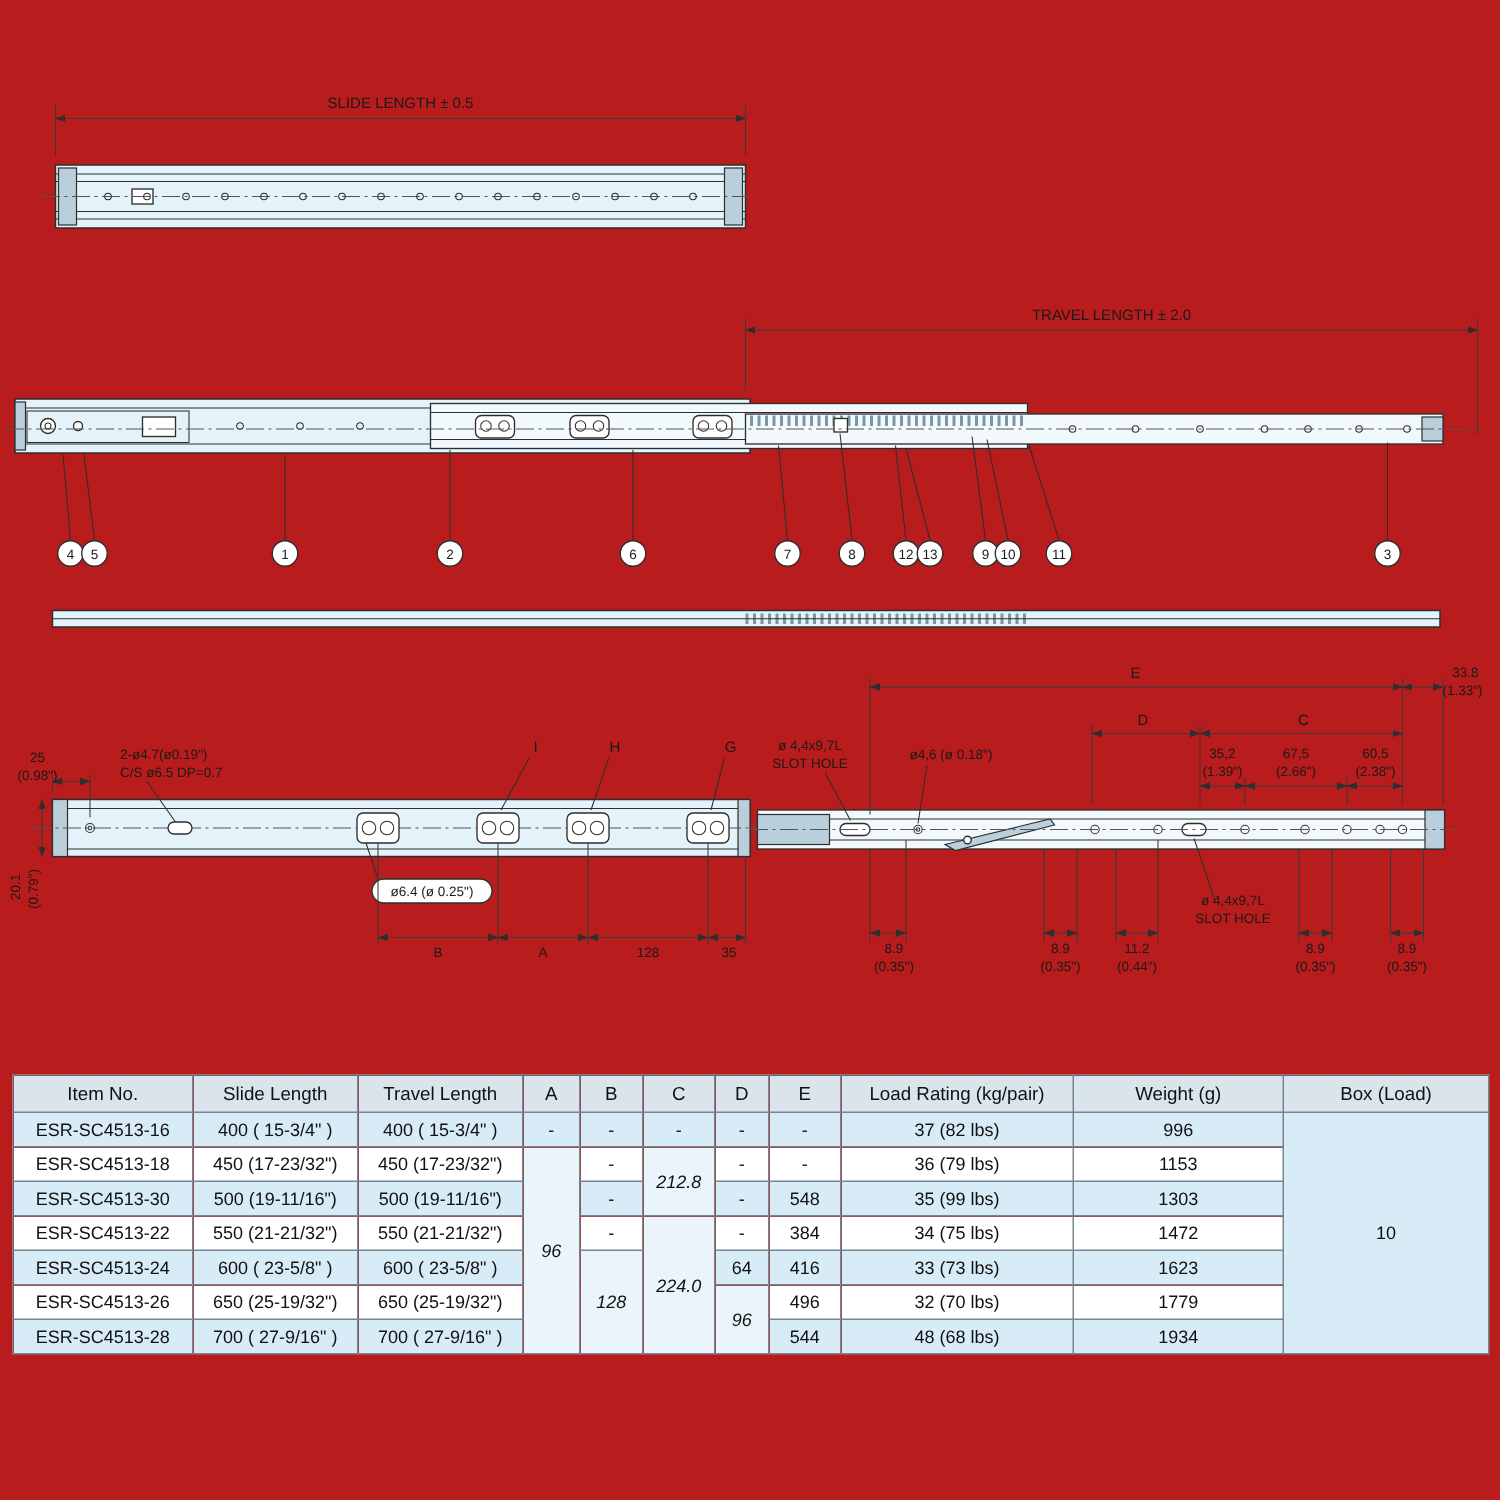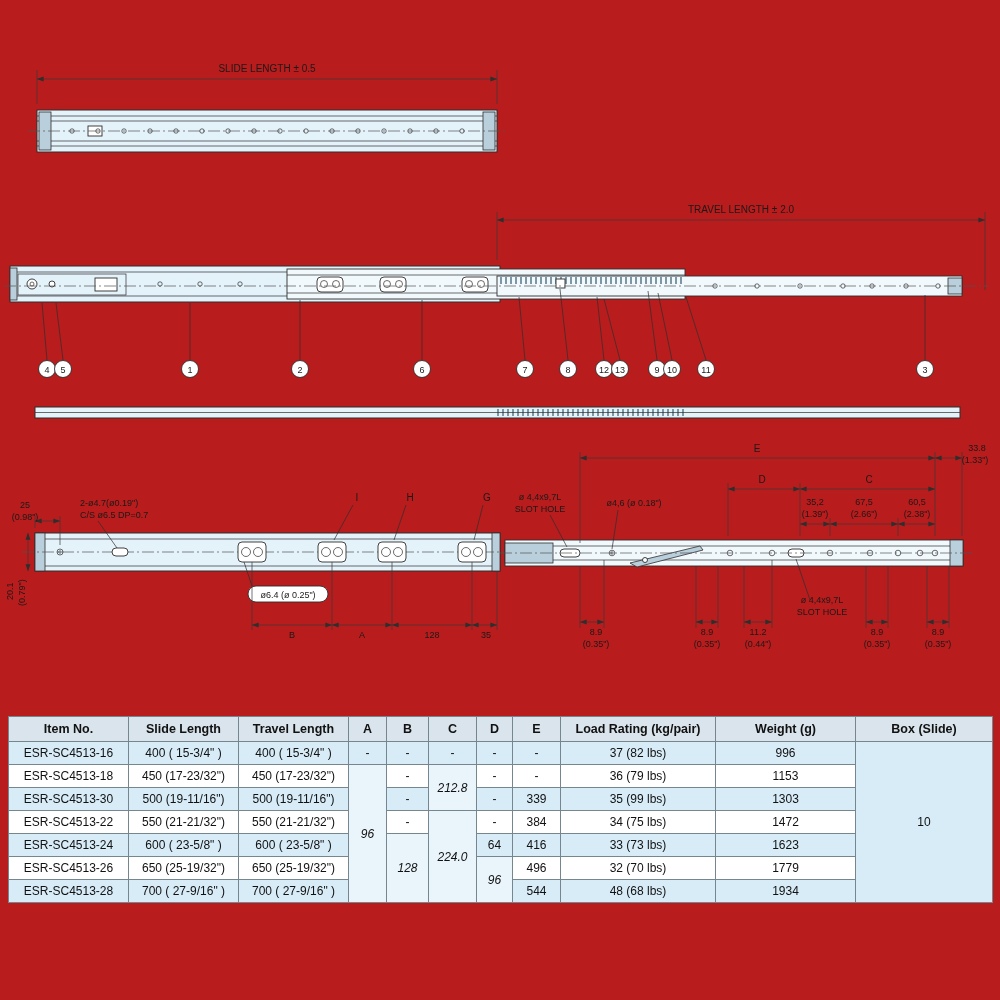--- a/index.html
+++ b/index.html
@@ -13,21 +13,21 @@
   svg .rail2{fill:#f2f9fd;stroke:#2e2e2e;stroke-width:.9}
   svg .dk{fill:#b9cfdb;stroke:#2e2e2e;stroke-width:.8}
   svg .wh{fill:#fff;stroke:#2e2e2e;stroke-width:.9}
   svg text{font-family:"Liberation Sans",sans-serif;font-size:10px;fill:#1a1a1a}
   svg text.s{font-size:9px}
   svg .mid{text-anchor:middle}
   table.spec{position:absolute;left:8px;top:716px;width:984px;border-collapse:collapse;
              table-layout:fixed;font-size:12px;color:#111;}
   table.spec th,table.spec td{border:1px solid #76868f;text-align:center;padding:1px 3px;
              height:20px;overflow:hidden;white-space:nowrap;}
-  table.spec th{background:#d9e4ec;font-weight:bold;font-size:12.5px;height:22px;}
+  table.spec th{background:#d9e4ec;font-weight:normal;font-size:12.5px;height:22px;}
   tr.blue td{background:#d8ecf8;}
   tr.white td{background:#ffffff;}
   table.spec td.merged{background:#eaf4fb;font-style:italic;}
   table.spec td.boxcell{background:#d8ecf8;}
 </style>
 </head>
 <body>
 
 <div class="canvas">
 
@@ -325,21 +325,21 @@
       <th>Item No.</th>
       <th>Slide Length</th>
       <th>Travel Length</th>
       <th>A</th>
       <th>B</th>
       <th>C</th>
       <th>D</th>
       <th>E</th>
       <th>Load Rating (kg/pair)</th>
       <th>Weight (g)</th>
-      <th>Box (Slide)</th>
+      <th>Box (Load)</th>
     </tr>
   </thead>
   <tbody>
     <tr class="blue">
       <td>ESR-SC4513-16</td>
       <td>400 (  15-3/4"  )</td>
       <td>400 (  15-3/4"  )</td>
       <td>-</td>
       <td>-</td>
       <td>-</td>
@@ -360,21 +360,21 @@
       <td>-</td>
       <td>36 (79 lbs)</td>
       <td>1153</td>
     </tr>
     <tr class="blue">
       <td>ESR-SC4513-30</td>
       <td>500 (19-11/16")</td>
       <td>500 (19-11/16")</td>
       <td>-</td>
       <td>-</td>
-      <td>339</td>
+      <td>548</td>
       <td>35 (99 lbs)</td>
       <td>1303</td>
     </tr>
     <tr class="white">
       <td>ESR-SC4513-22</td>
       <td>550 (21-21/32")</td>
       <td>550 (21-21/32")</td>
       <td>-</td>
       <td class="merged" rowspan="4">224.0</td>
       <td>-</td>

